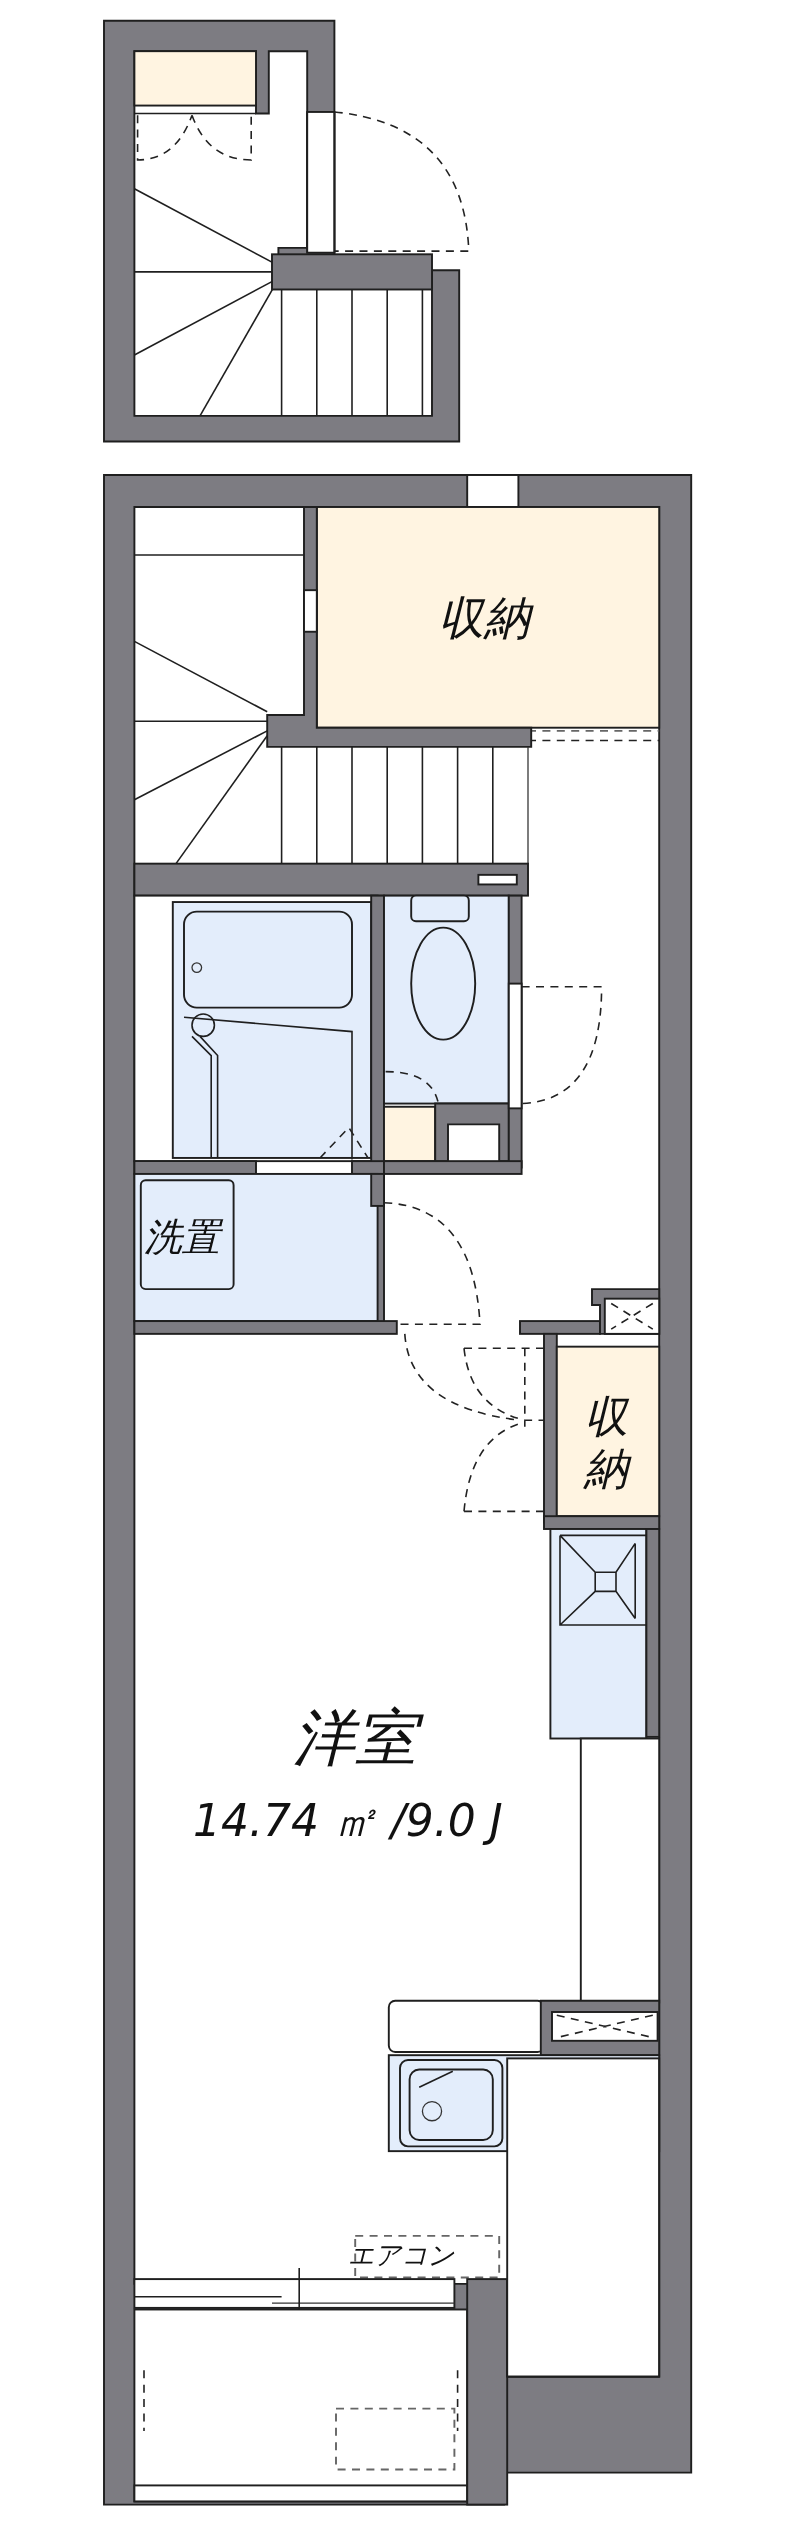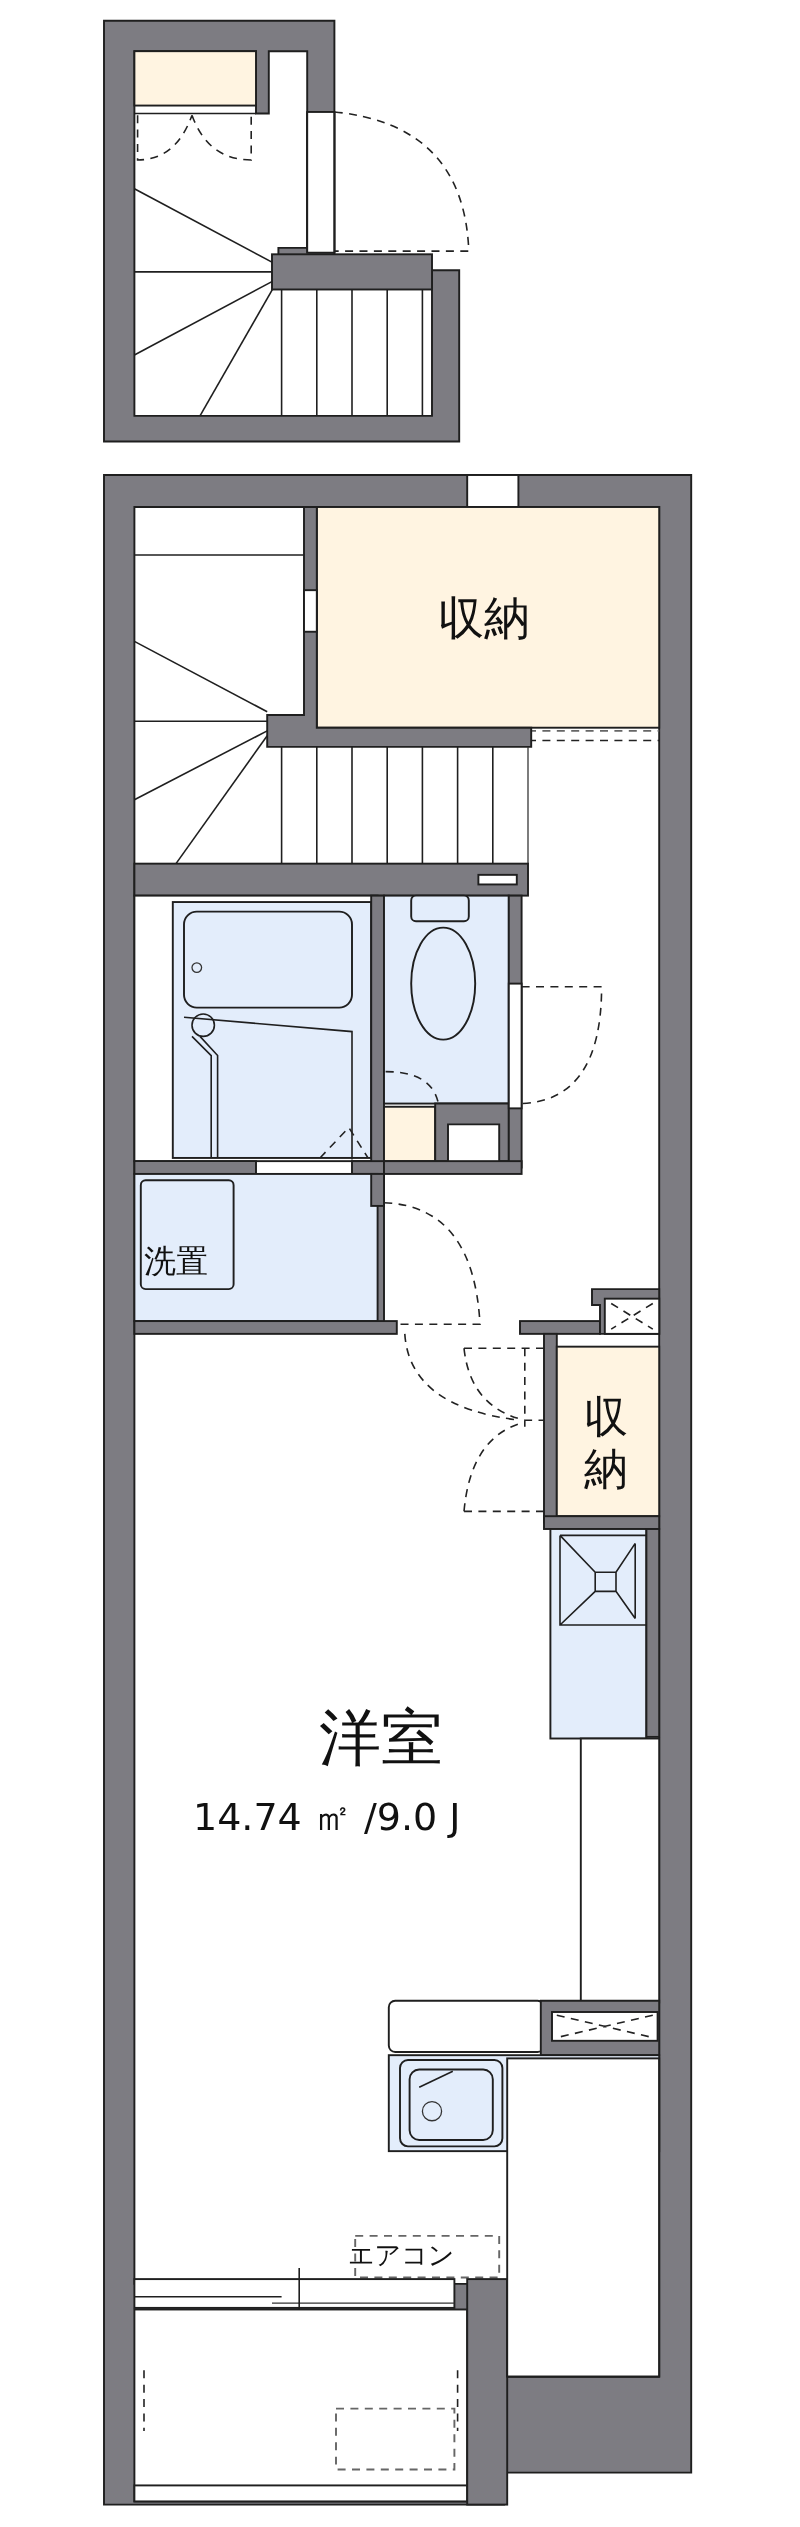--- a/index.html
+++ b/index.html
@@ -6,21 +6,21 @@
   body { width:800px; height:2527px; overflow:hidden; position:relative; font-family:"DejaVu Sans", sans-serif; }
   #plan { position:absolute; left:0; top:0; width:800px; height:2527px; }
   .wall { fill:#7d7c82; stroke:#1f1f1f; stroke-width:1.2; }
   .floor { fill:#ffffff; stroke:#1f1f1f; stroke-width:1.2; }
   .storage { fill:#fff4e1; stroke:#1f1f1f; stroke-width:1.2; }
   .wet { fill:#e3edfb; stroke:#1f1f1f; stroke-width:1.2; }
   .line { stroke:#1f1f1f; stroke-width:1; fill:none; }
   .thin { stroke:#333; stroke-width:0.8; fill:none; }
   .dash { stroke:#222; stroke-width:1; fill:none; stroke-dasharray:5 4; }
   .dashg { stroke:#666; stroke-width:1.2; fill:none; stroke-dasharray:5 4; }
-  .overlay { position:absolute; color:#111; font-family:"DejaVu Sans", sans-serif; white-space:nowrap; }
+  .overlay { position:absolute; color:#111; font-family:"DejaVu Sans", sans-serif; white-space:nowrap;font-style:italic; }
 </style>
 </head>
 <body>
 
 <svg id="plan" viewBox="0 0 500 1580" preserveAspectRatio="none" xmlns="http://www.w3.org/2000/svg">
 
   <g>
     <path class="wall" d="M65,13 H209 V169 H287 V276 H65 Z"></path>
 
     <path class="floor" d="M84,32 H160 V71 H168 V32 H192 V155 H174 V169 H270 V260 H84 Z"></path>
@@ -161,18 +161,18 @@
     <rect class="dashg" x="210" y="1506" width="74" height="38"></rect>
     <rect class="wall" x="292" y="1425" width="25" height="141"></rect>
     <rect class="floor" x="317" y="1287" width="95" height="199" stroke="none"></rect>
     <line class="line" x1="412" y1="1287" x2="412" y2="1486"></line>
     <line class="line" x1="317" y1="1486" x2="412" y2="1486"></line>
     <line class="line" x1="317" y1="1425" x2="317" y2="1486"></line>
   </g>
 </svg>
 
 <div class="overlay" style="left:438px; top:588px; font-size:46px;">収納</div>
-<div class="overlay" style="left:144px; top:1240px; font-size:32px;">洗置</div>
+<div class="overlay" style="left:144px; top:1212px; font-size:38px;">洗置</div>
 <div class="overlay" style="left:584px; top:1388px; font-size:44px;">収</div>
 <div class="overlay" style="left:584px; top:1440px; font-size:44px;">納</div>
-<div class="overlay" style="left:293px; top:1696px; font-size:62px;margin-left:26px;">洋室</div>
-<div class="overlay" style="left:193px; top:1792px; font-size:38px;">14.74 ㎡ /9.0 J</div>
+<div class="overlay" style="left:293px; top:1696px; font-size:62px;">洋室</div>
+<div class="overlay" style="left:193px; top:1792px; font-size:44px;">14.74 ㎡ /9.0 J</div>
 <div class="overlay" style="left:348px; top:2238px; font-size:26px;">エアコン</div>
 
 </body></html>

